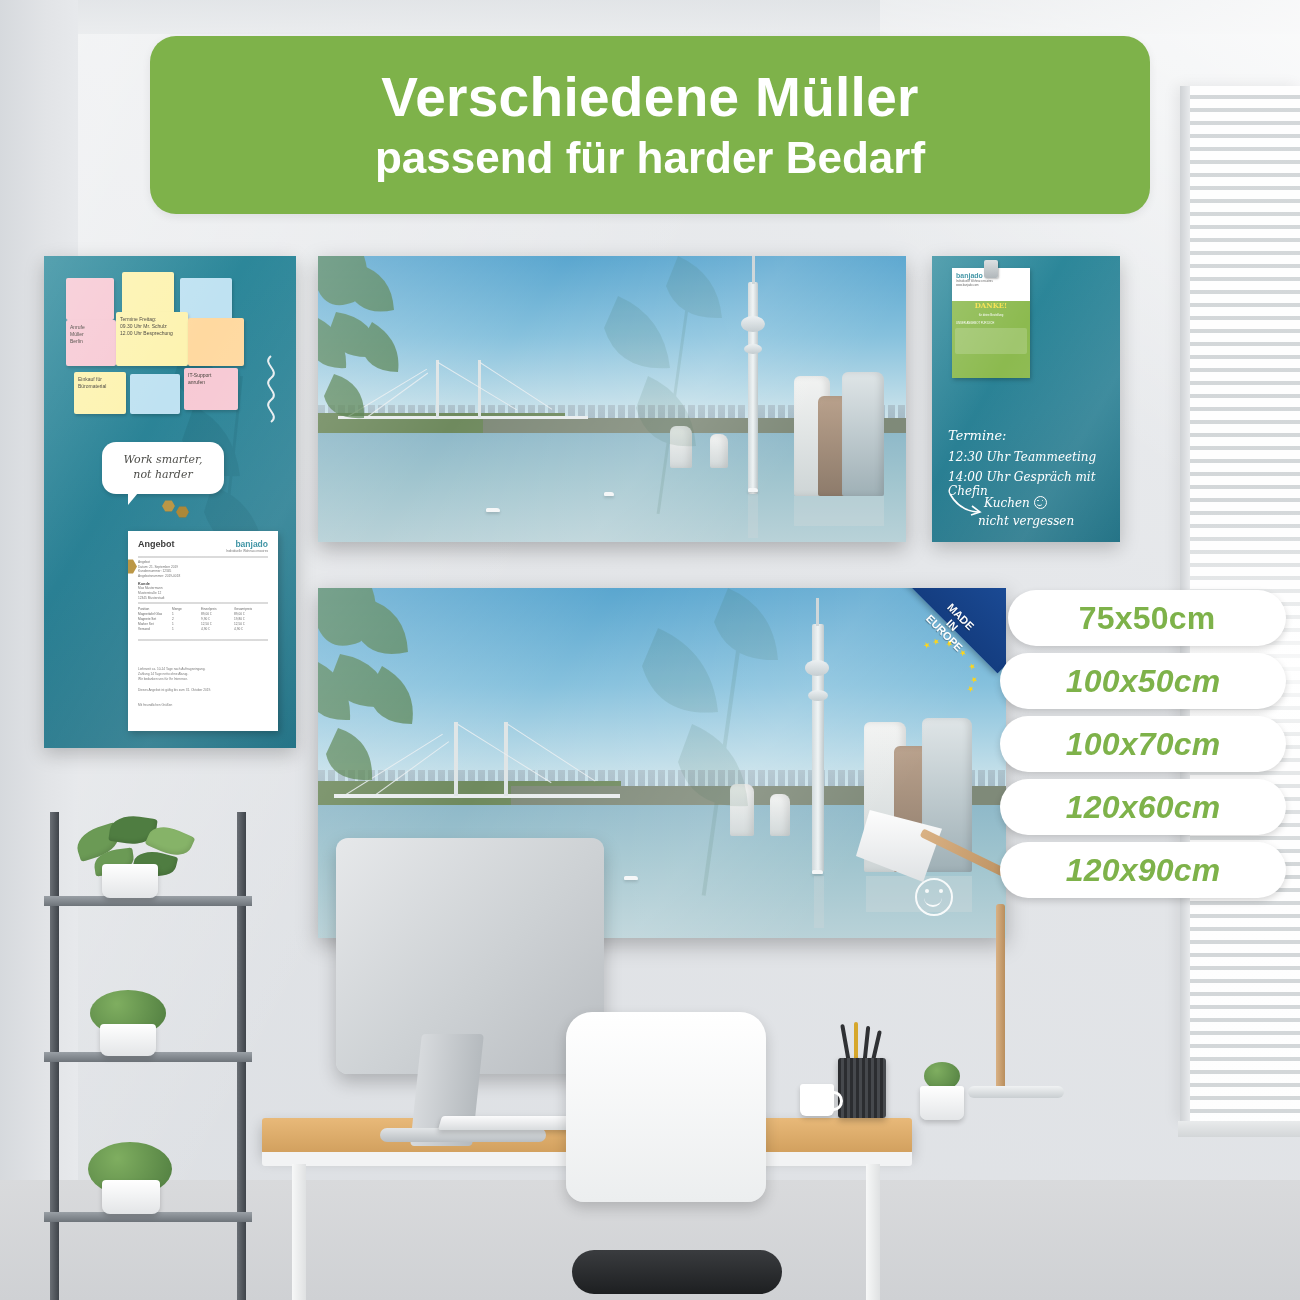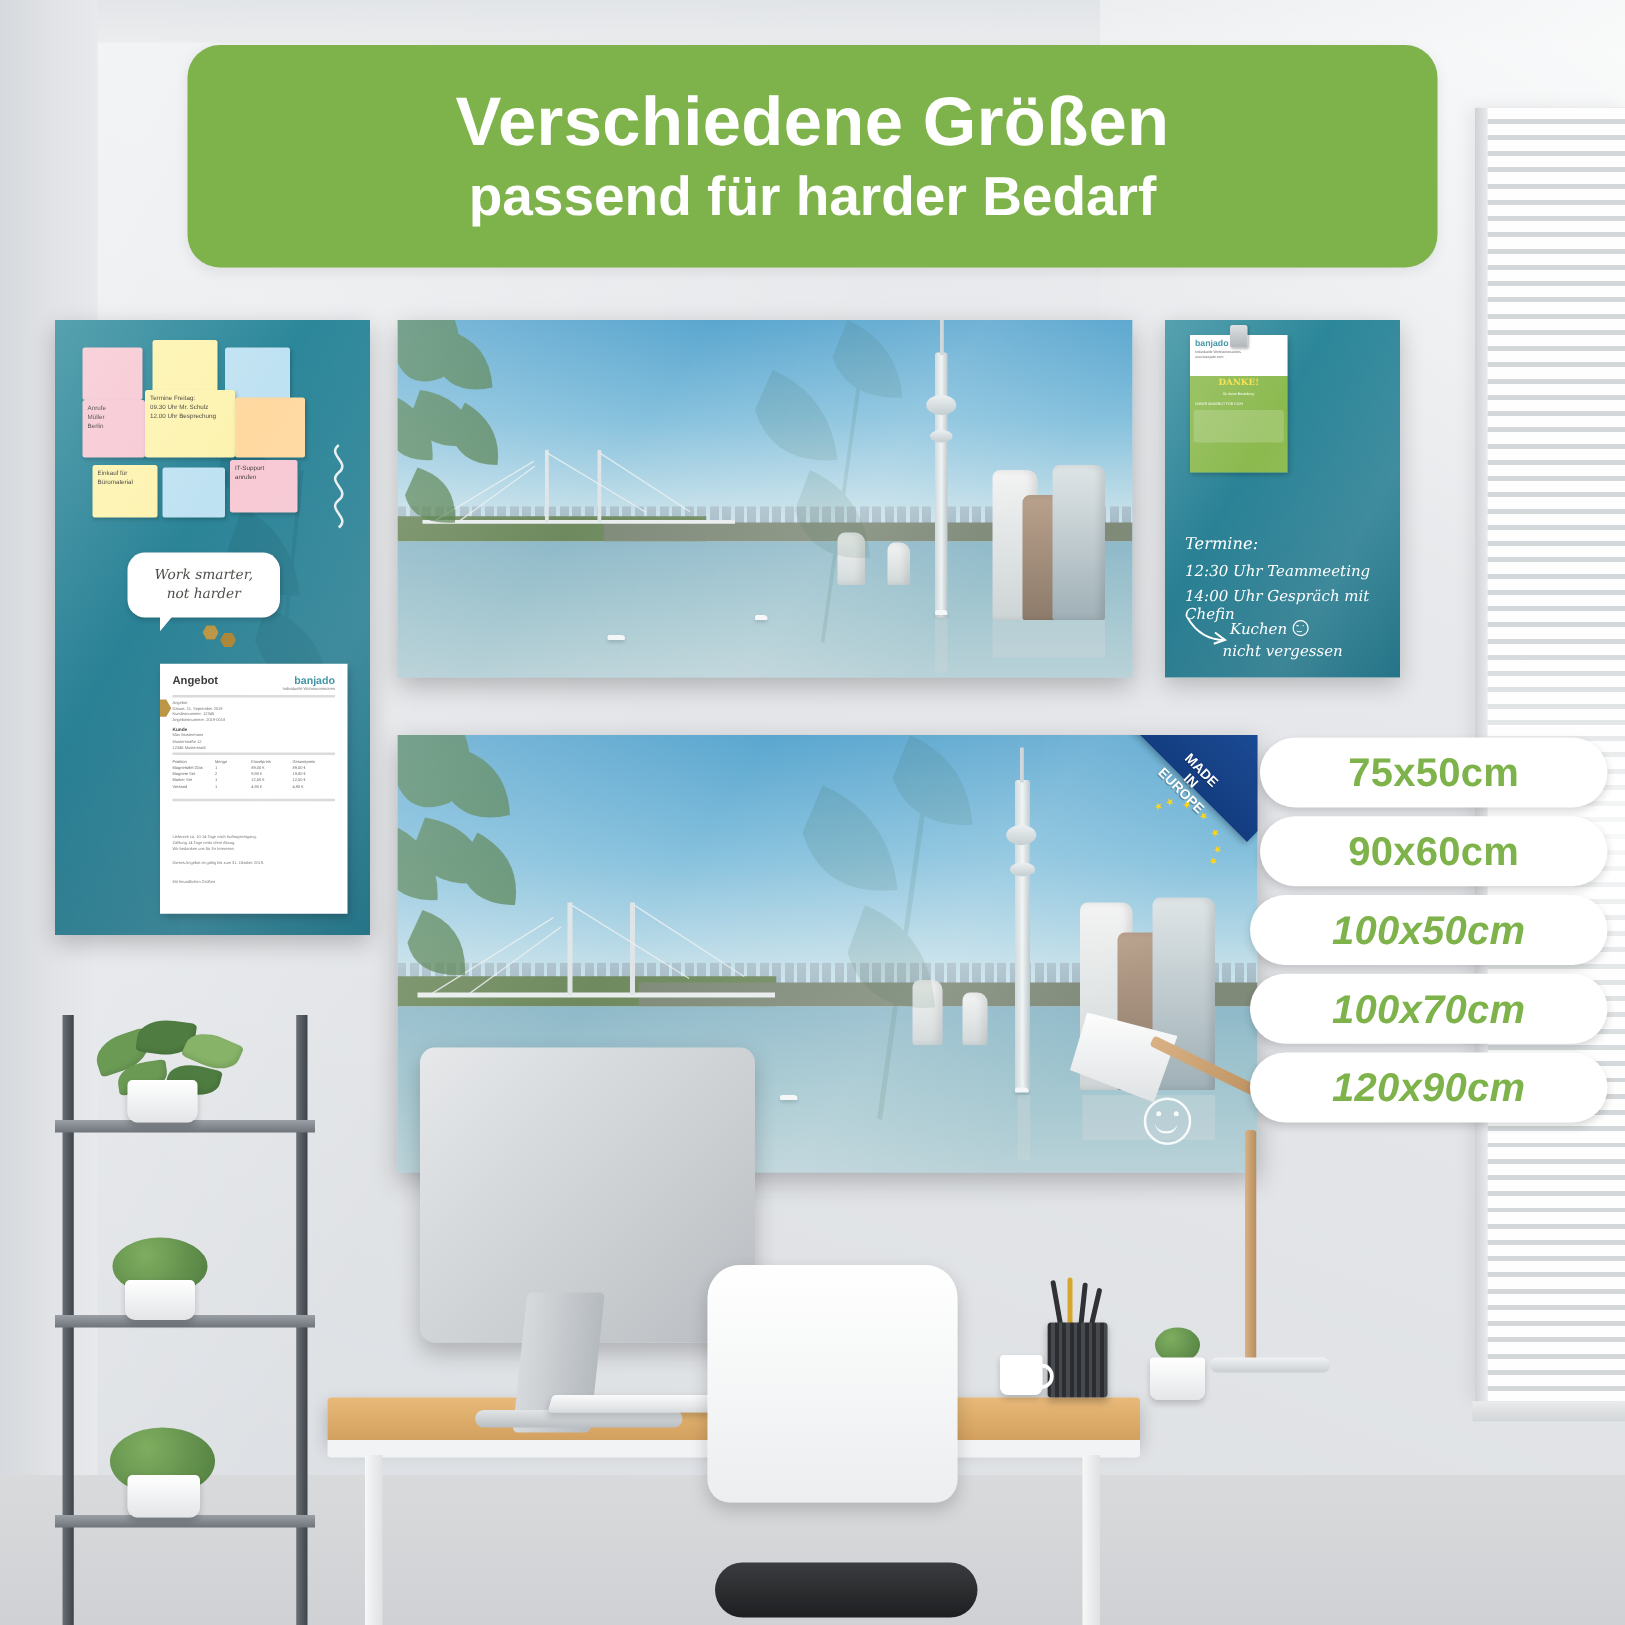--- a/index.html
+++ b/index.html
@@ -300,21 +300,21 @@
   <div class="floor"></div>
 
   <div class="window">
     <div class="blinds"></div>
     <div class="blinds-glow"></div>
     <div class="frame"></div>
   </div>
   <div class="sill"></div>
 
   <div class="banner">
-    <div class="l1">Verschiedene Größen</div>
+    <div class="l1">Verschiedene Müller</div>
     <div class="l2">passend für harder Bedarf</div>
   </div>
 
   <div class="board" id="memo-board">
     <div class="leafdeco">
       <svg width="252" height="492" viewBox="0 0 252 492">
         <g fill="#0d4a57">
           <path d="M150 150 q40 20 46 70 q-44 4 -58 -36 z"></path>
           <path d="M168 230 q44 14 52 66 q-46 2 -60 -40 z"></path>
           <path d="M186 320 q40 18 44 64 q-44 2 -56 -34 z"></path>
@@ -662,27 +662,27 @@
   </div>
 
   <div class="doodle-smiley">
       <i></i>
     </div>
 
   <div class="pills">
     <div class="pill w1">
         <span>75x50cm</span>
       </div>
-    <div class="pill w1">
-        <span>90x60cm</span>
-      </div>
     <div class="pill w2">
         <span>100x50cm</span>
       </div>
     <div class="pill w2">
         <span>100x70cm</span>
       </div>
     <div class="pill w2">
+        <span>120x60cm</span>
+      </div>
+    <div class="pill w2">
         <span>120x90cm</span>
       </div>
   </div>
 
 </div>
 
 </body></html>

